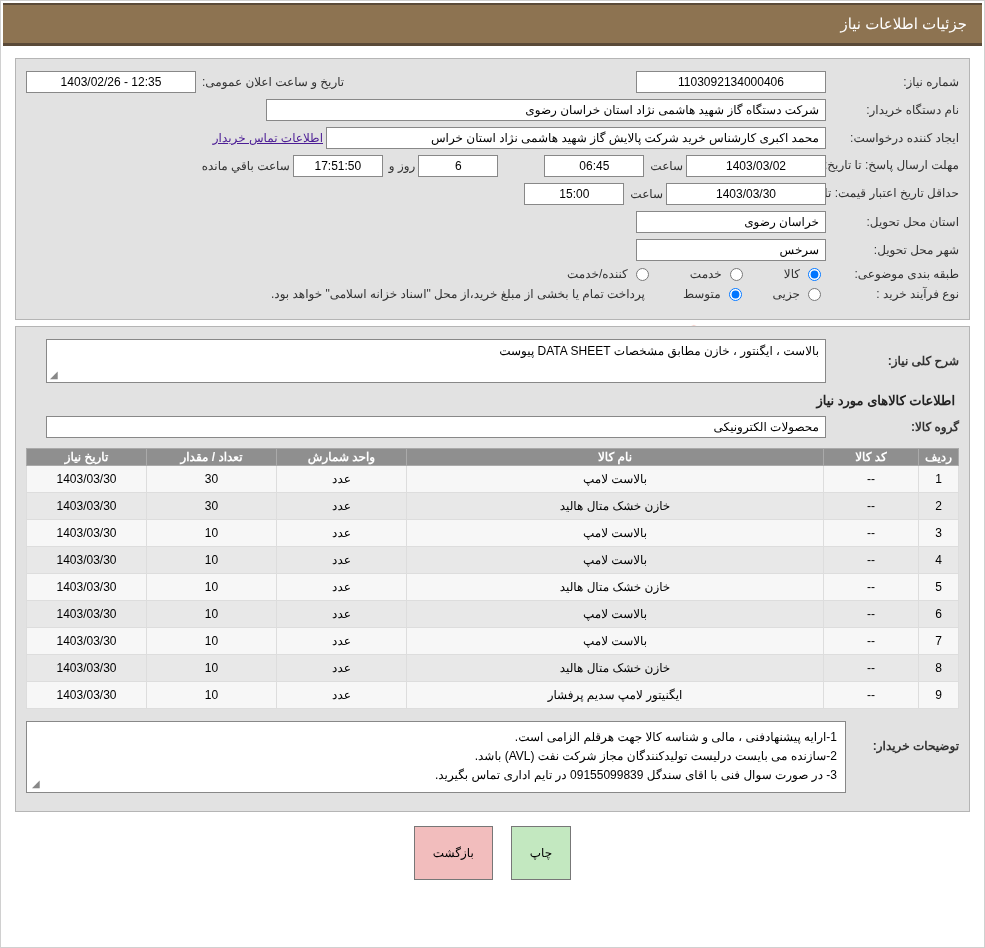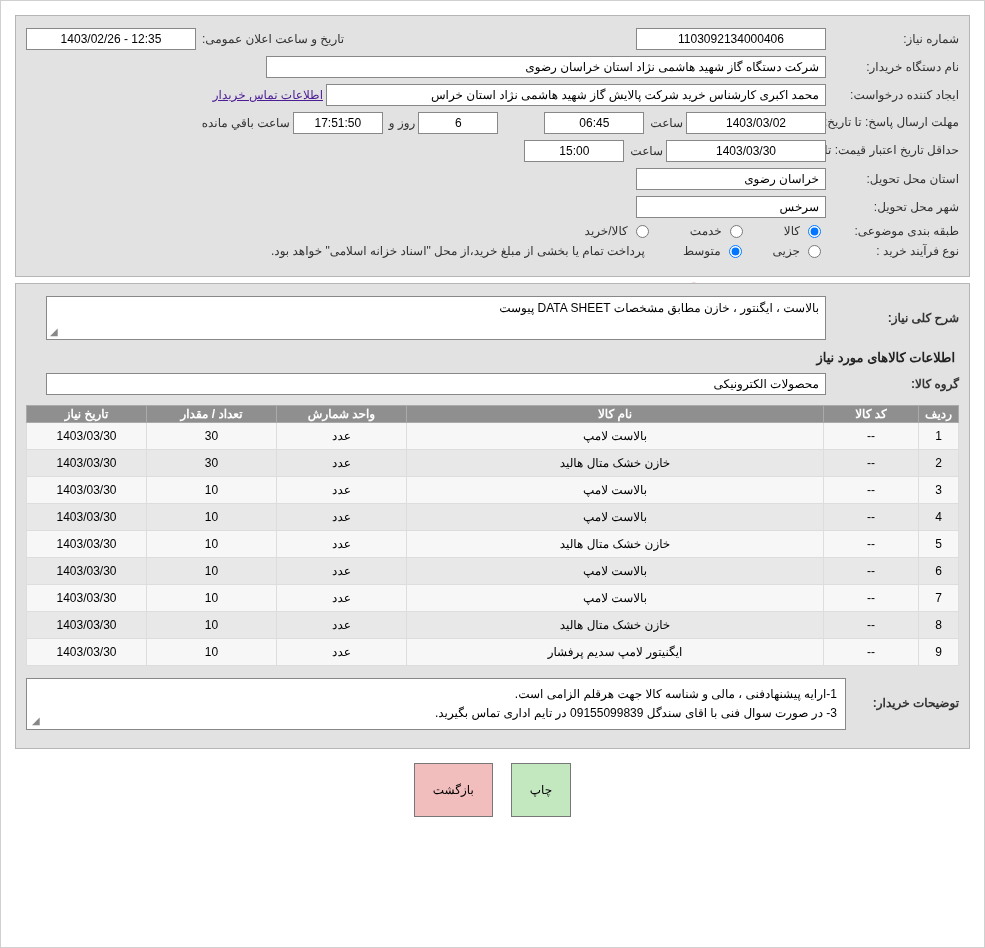--- a/index.html
+++ b/index.html
@@ -152,20 +152,23 @@
 .col-r3 { flex: 1; }
 .col-r4 { width: 130px; }
 .col-r5 { width: 130px; }
 .col-r6 { width: 120px; }
 </style>
 </head>
 <body>
 
 <div class="container">
 
+  <div class="header-band">
+    <span>جزئیات اطلاعات نیاز</span>
+  </div>
 
   <div class="inner-box">
 
     <div class="watermark">
       <svg width="80" height="80" viewBox="0 0 80 80" style="display:inline-block;vertical-align:middle">
         <path d="M40 8 L68 20 L68 40 C68 56 56 68 40 74 C24 68 12 56 12 40 L12 20 Z" fill="none" stroke="#d84c3a" stroke-width="4" opacity="0.5"></path>
         <rect x="30" y="40" width="12" height="16" rx="2" fill="#d84c3a" opacity="0.5" transform="rotate(-25 36 48)"></rect>
         <line x1="38" y1="44" x2="54" y2="28" stroke="#d84c3a" stroke-width="4" opacity="0.5"></line>
       </svg>
       <span style="direction:ltr;display:inline-block">AriaTender.net</span>
@@ -225,21 +228,21 @@
 
     <div class="row radios">
       <span class="label" style="width:130px">طبقه بندی موضوعی:</span>
       <input type="radio" name="sc" checked="" style="">
       <span class="label">کالا</span>
       <span style="width:25px"></span>
       <input type="radio" name="sc" style="">
       <span class="label">خدمت</span>
       <span style="width:25px"></span>
       <input type="radio" name="sc" style="">
-      <span class="label">کالا/خرید</span>
+      <span class="label">کننده/خدمت</span>
     </div>
 
     <div class="row radios">
       <span class="label" style="width:130px">نوع فرآیند خرید :</span>
       <input type="radio" name="pt" style="">
       <span class="label">جزیی</span>
       <span style="width:15px"></span>
       <input type="radio" name="pt" checked="" style="">
       <span class="label">متوسط</span>
       <span style="width:25px"></span>
@@ -352,20 +355,21 @@
             </tr>
           </tbody>
       </table>
     </div>
 
     <div class="row" style="margin-top:12px;align-items:flex-start">
       <span class="label" style="width:115px;font-weight:bold;padding-top:18px">توضیحات خریدار:</span>
       <div style="position:relative">
         <div class="desc-box" id="buyer-notes">
             <div>1-ارایه پیشنهادفنی ، مالی و شناسه کالا جهت هرقلم الزامی است.</div>
+            <div>2-سازنده می بایست درلیست تولیدکنندگان مجاز شرکت نفت (AVL)  باشد.</div>
             <div>3- در صورت سوال فنی با اقای سندگل 09155099839 در تایم اداری تماس بگیرید.</div>
           </div>
         <span class="resize-handle" style="bottom:4px;left:6px">◢</span>
       </div>
     </div>
 
   </div>
 
   <div class="footer-btns">
     <button class="btn btn-print">چاپ</button>

